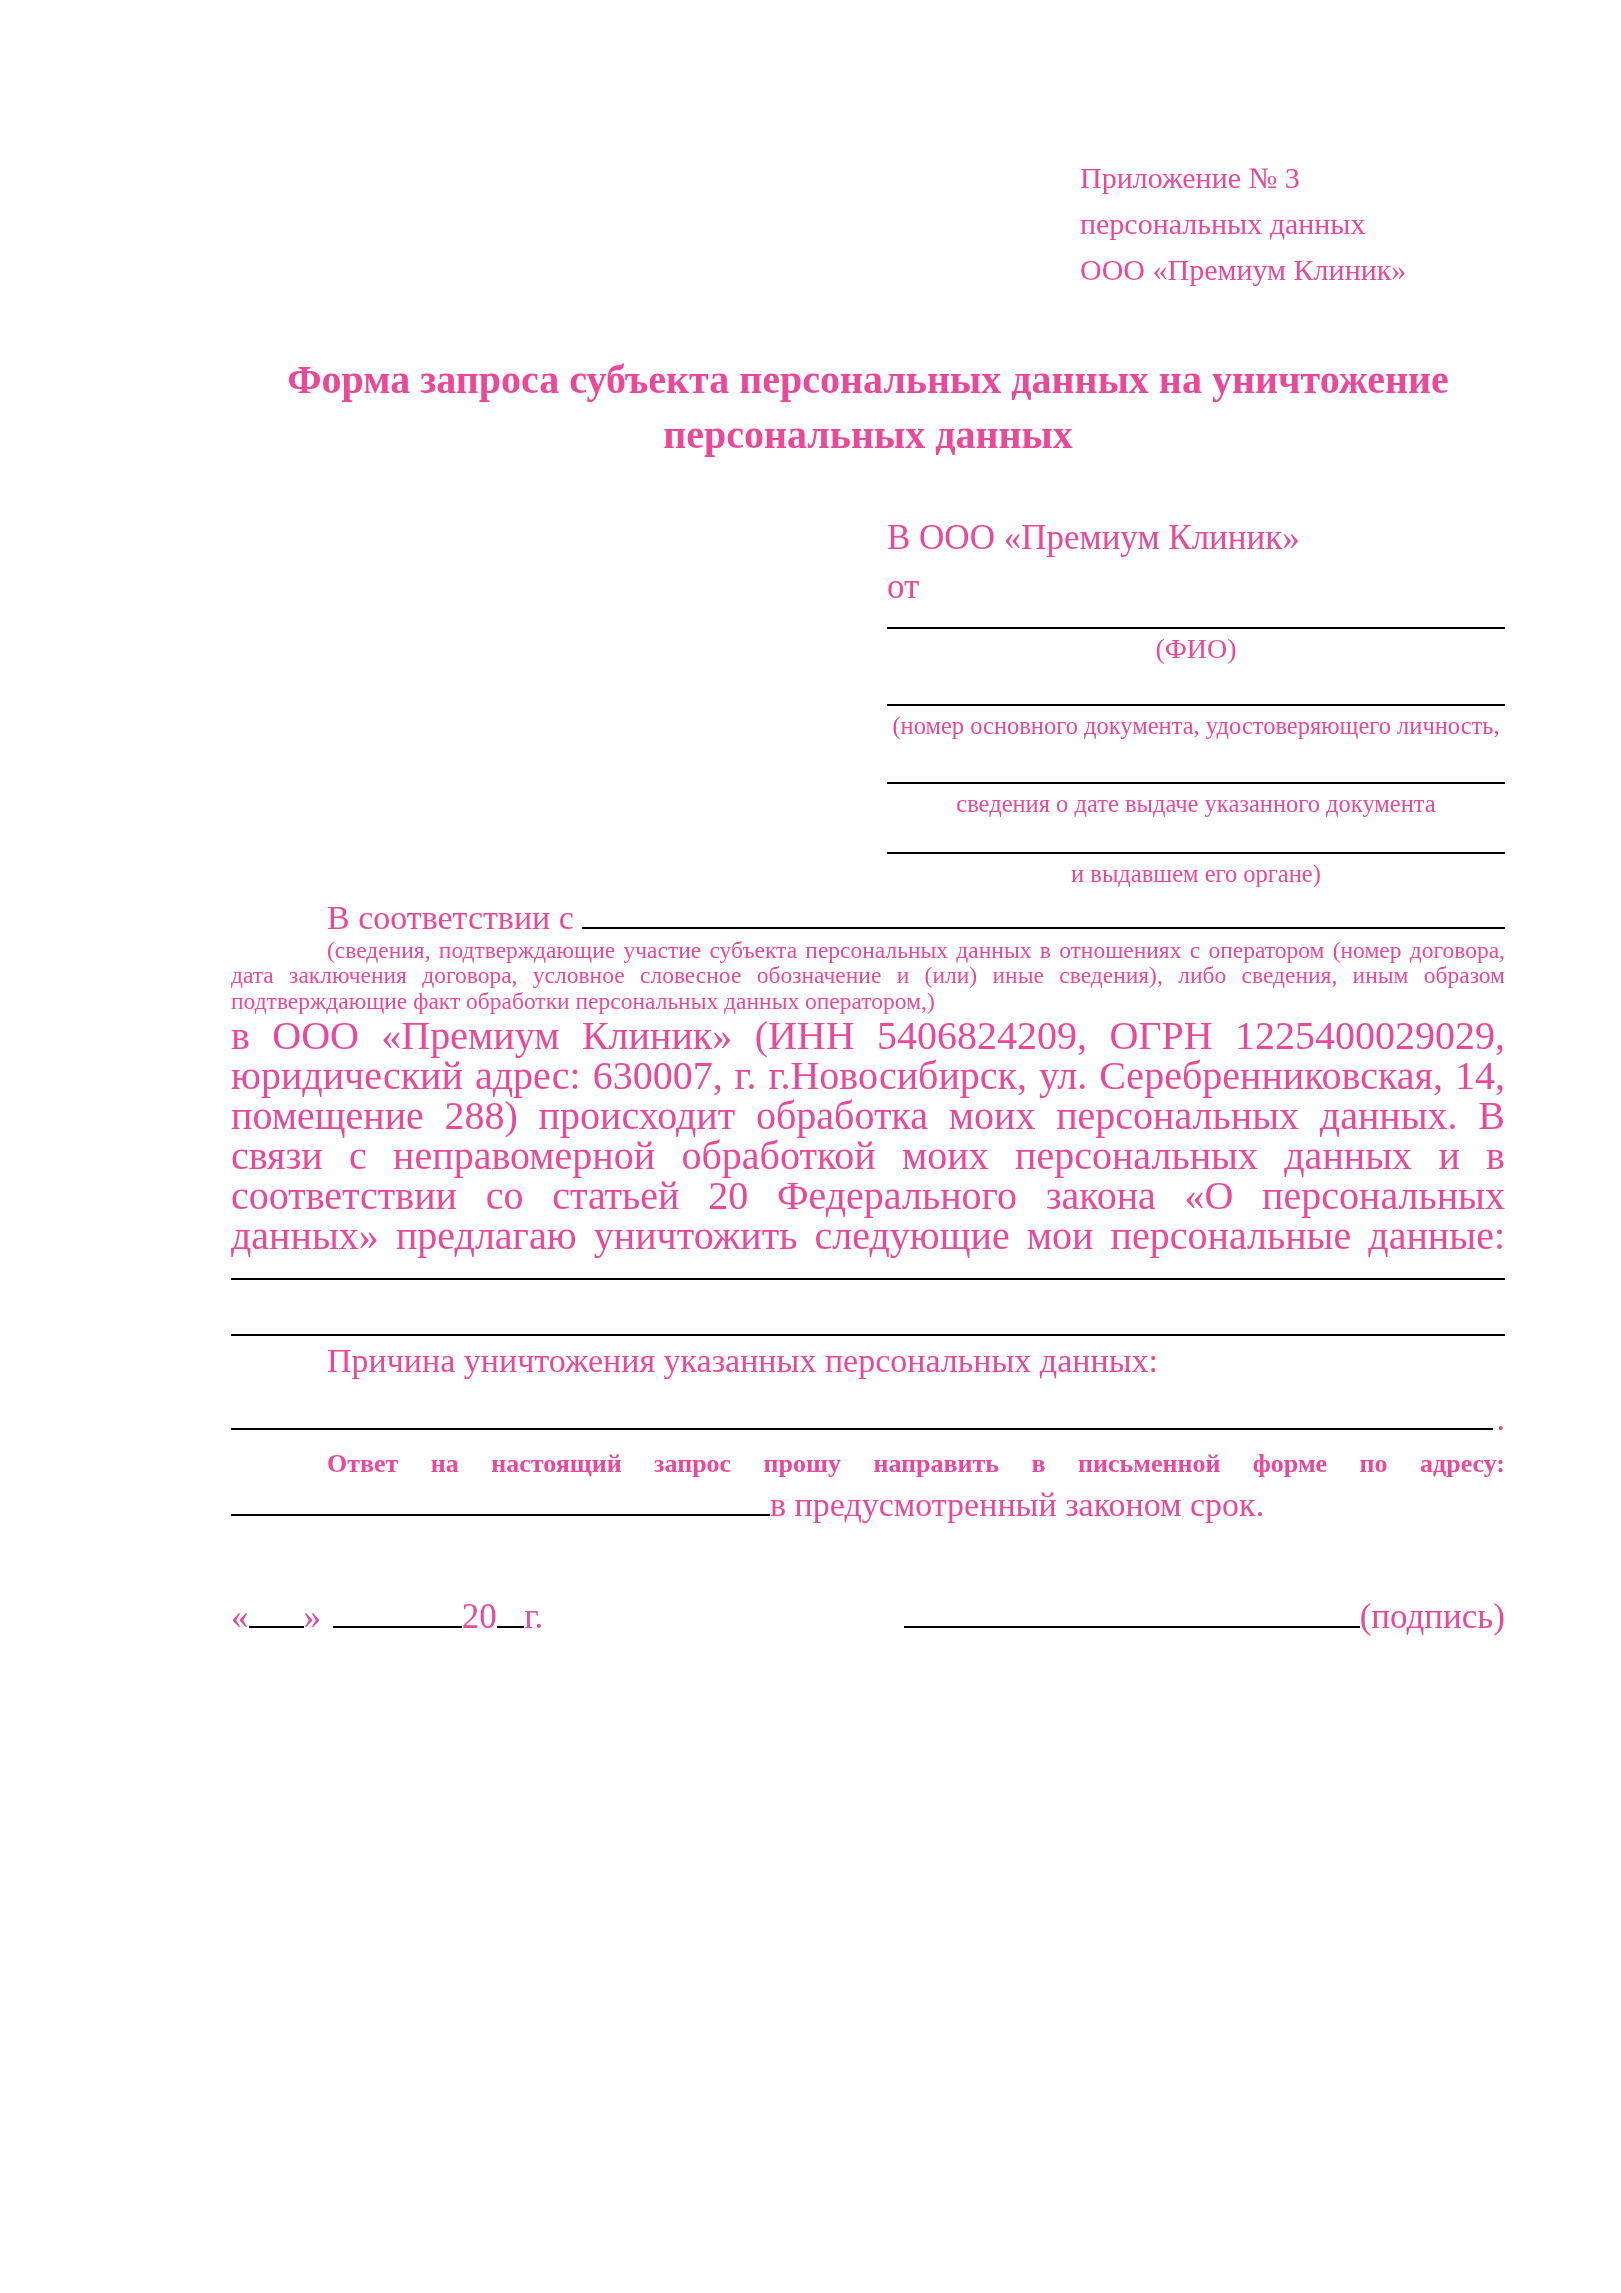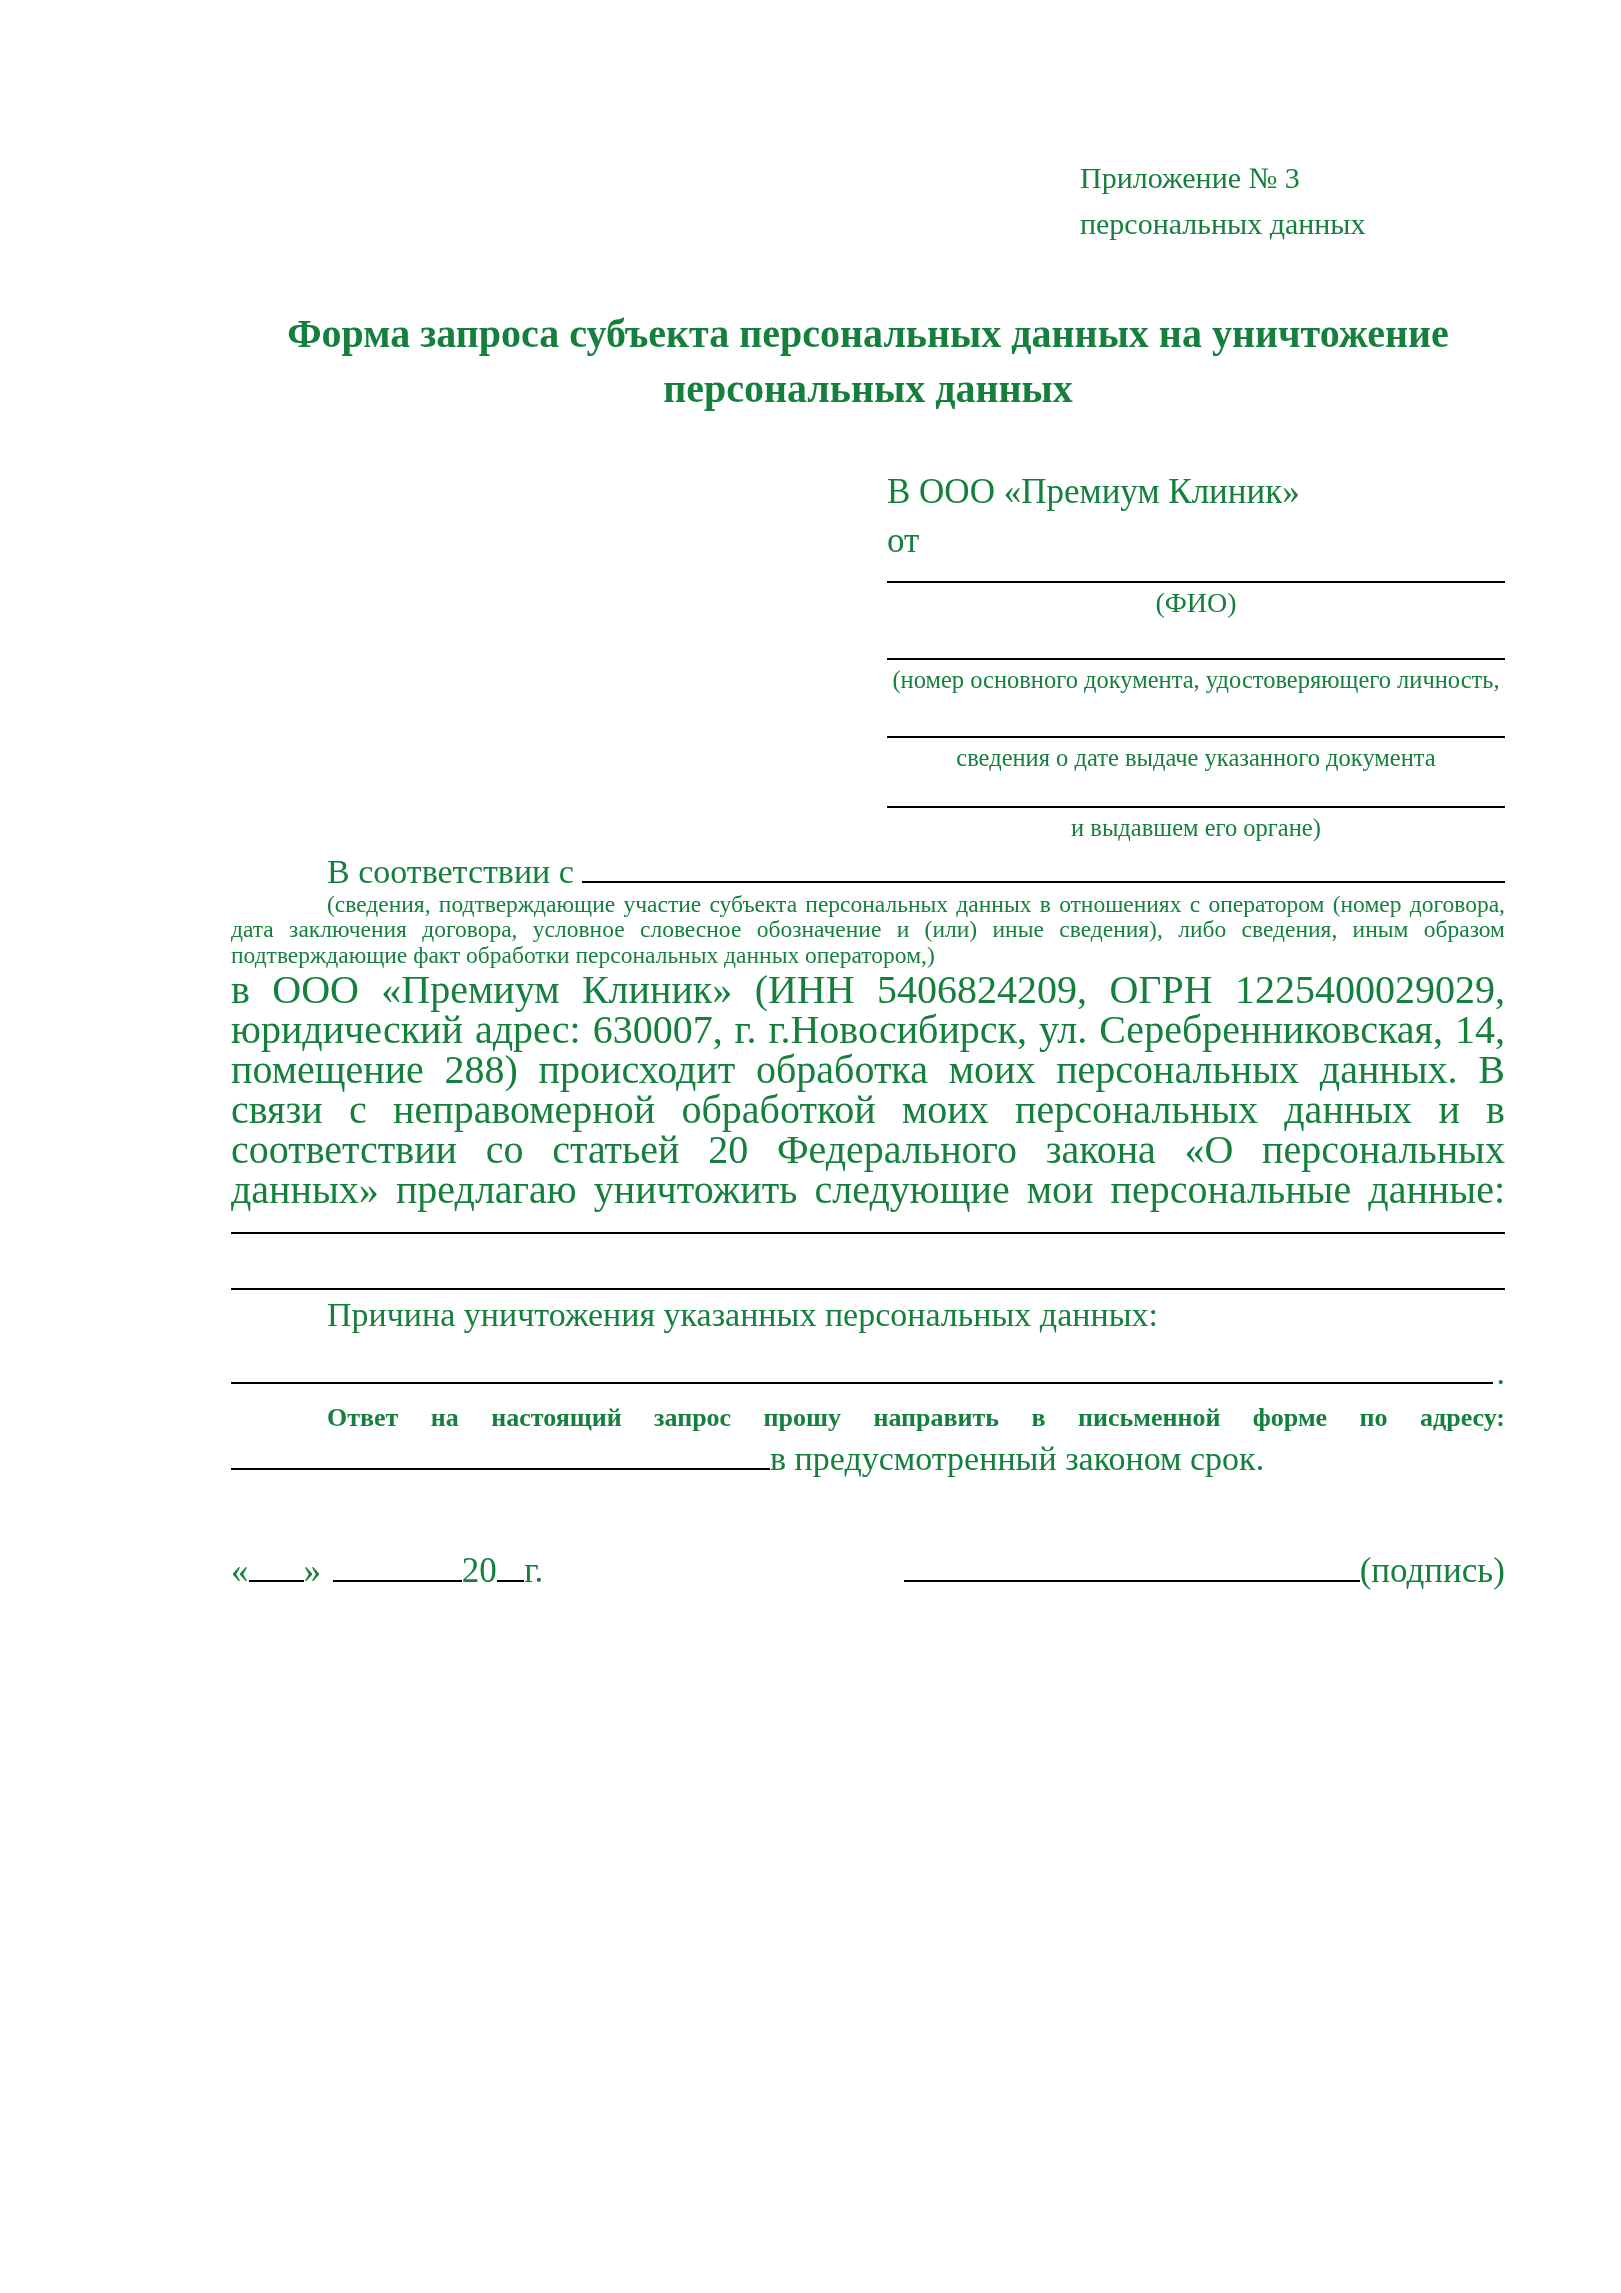--- a/index.html
+++ b/index.html
@@ -1,19 +1,19 @@
 <!DOCTYPE html>
 <html><head>
 <meta charset="utf-8">
 <style>
   html,body{margin:0;padding:0;background:#ffffff;}
   .page{
     position:relative;
     width:1621px;height:2294px;
-    background:#ffffff;color:#15803d;
+    background:#ffffff;color:#ec4899;
     font-family:"Liberation Serif","DejaVu Serif",serif;
     overflow:hidden;
   }
   .content{
     position:absolute;left:231px;top:0;width:1274px;
     font-size:34px;line-height:40px;
   }
   
   .header-block{
     margin-top:155px;margin-left:849px;
@@ -84,20 +84,21 @@
 </style>
 </head>
 <body>
 
 <div class="page">
   <div class="content">
 
     <div class="header-block">
       <div>Приложение № 3</div>
       <div>персональных данных</div>
+      <div>ООО «Премиум Клиник»</div>
     </div>
 
     <div class="title">Форма запроса субъекта персональных данных на уничтожение персональных данных</div>
 
     <div class="addressee">
       <div class="addr-line">В ООО «Премиум Клиник»</div>
       <div class="addr-line">от</div>
 
       <div class="field first">
         <div class="fill-line"></div>

